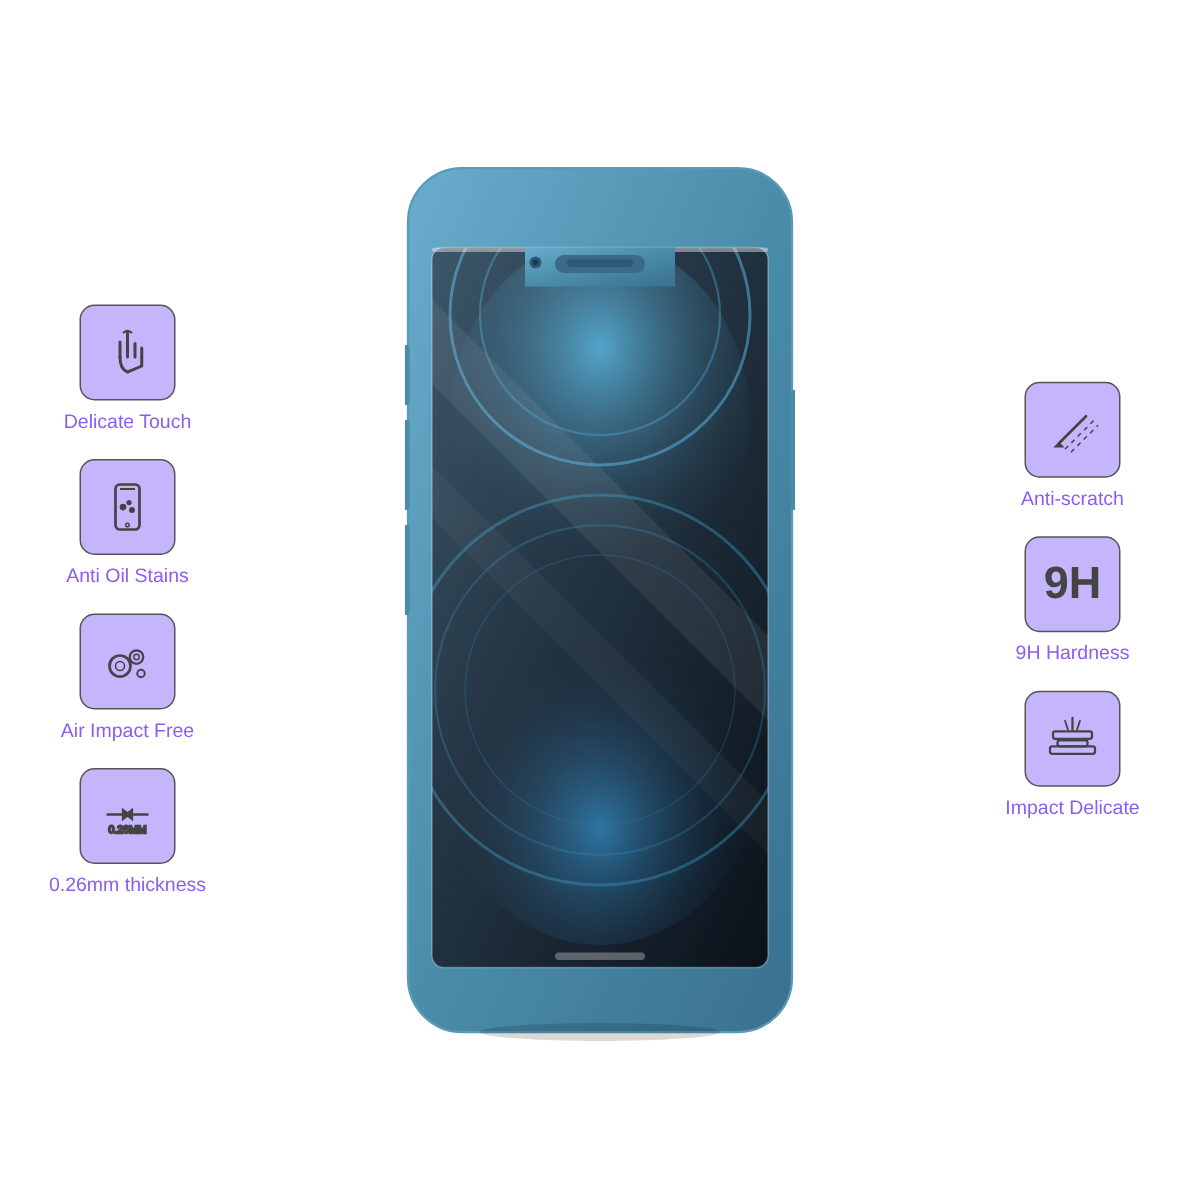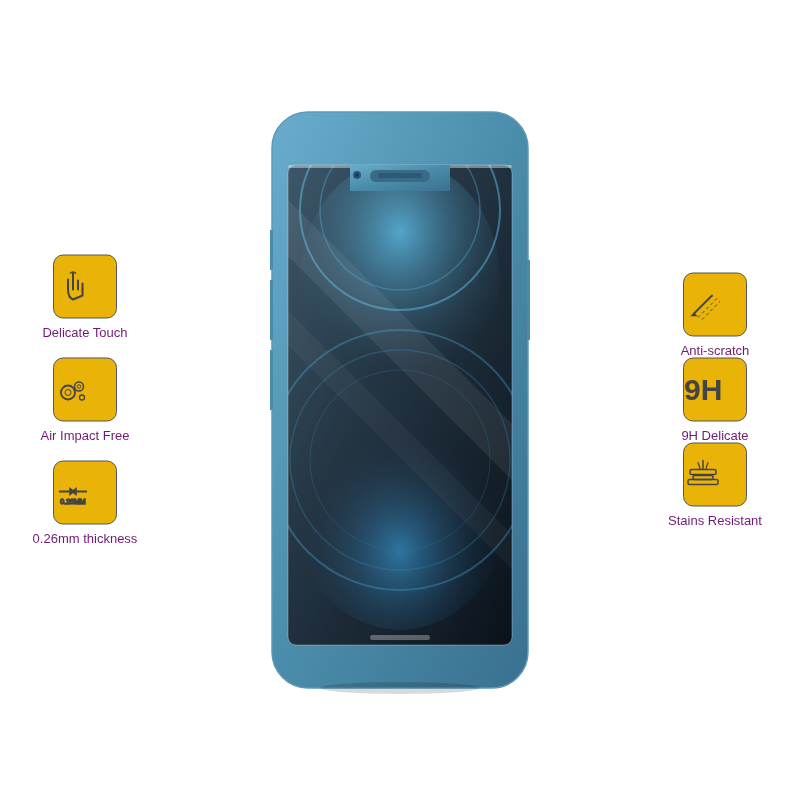--- a/index.html
+++ b/index.html
@@ -53,44 +53,46 @@
     }
 
     
     .features-right {
       position: absolute;
       right: 10px;
       top: 50%;
       transform: translateY(-50%);
       display: flex;
       flex-direction: column;
+      gap: 18px;
       align-items: center;
     }
 
     .feature-item {
       display: flex;
       flex-direction: column;
       align-items: center;
       gap: 6px;
       width: 150px;
     }
 
     .feature-icon-box {
       width: 64px;
       height: 64px;
       border: 1.5px solid #555;
       border-radius: 10px;
       display: flex;
       align-items: center;
-      background: #eab308;
+      justify-content: center;
+      background: #c4b5fd;
     }
 
     .feature-label {
       font-size: 13px;
-      color: #701a75;
+      color: #8b5cf6;
       text-align: center;
       font-weight: 400;
     }
 
     
     svg.icon {
       width: 38px;
       height: 38px;
       stroke: #444;
       fill: none;
@@ -121,20 +123,35 @@
           <path d="M28.5 16 L28.5 22" stroke="#444" stroke-width="2" stroke-linecap="round"></path>
           <path d="M14 22 Q14 30 19 32 Q24 30 28.5 28 L28.5 22" stroke="#444" stroke-width="2" fill="none" stroke-linecap="round" stroke-linejoin="round"></path>
 
           <path d="M16 6 Q19 3 22 6" stroke="#444" stroke-width="1.5" fill="none"></path>
         </svg>
       </div>
       <span class="feature-label">Delicate Touch</span>
     </div>
 
 
+    <div class="feature-item">
+      <div class="feature-icon-box">
+        <svg class="icon" viewBox="0 0 38 38">
+
+          <rect x="11" y="4" width="16" height="30" rx="3" stroke="#444" stroke-width="1.8" fill="none"></rect>
+          <line x1="14" y1="7" x2="24" y2="7" stroke="#444" stroke-width="1.2"></line>
+          <circle cx="19" cy="31" r="1.2" stroke="#444" stroke-width="1"></circle>
+
+          <circle cx="16" cy="19" r="1.5" fill="#444"></circle>
+          <circle cx="20" cy="16" r="1" fill="#444"></circle>
+          <circle cx="22" cy="21" r="1.2" fill="#444"></circle>
+        </svg>
+      </div>
+      <span class="feature-label">Anti Oil Stains</span>
+    </div>
 
     <div class="feature-item">
       <div class="feature-icon-box">
         <svg class="icon" viewBox="0 0 38 38">
           <circle cx="14" cy="22" r="7" stroke="#444" stroke-width="1.8" fill="none"></circle>
           <circle cx="14" cy="22" r="3" stroke="#444" stroke-width="1" fill="none"></circle>
           <circle cx="25" cy="16" r="4.5" stroke="#444" stroke-width="1.5" fill="none"></circle>
           <circle cx="25" cy="16" r="1.8" stroke="#444" stroke-width="1" fill="none"></circle>
           <circle cx="28" cy="27" r="2.5" stroke="#444" stroke-width="1.3" fill="none"></circle>
         </svg>
@@ -250,34 +267,34 @@
       </div>
       <span class="feature-label">Anti-scratch</span>
     </div>
 
 
 
     <div class="feature-item">
       <div class="feature-icon-box">
         <span class="hardness-text">9H</span>
       </div>
-      <span class="feature-label">9H Delicate</span>
+      <span class="feature-label">9H Hardness</span>
     </div>
 
     <div class="feature-item">
       <div class="feature-icon-box">
         <svg class="icon" viewBox="0 0 38 38">
 
           <rect x="6" y="14" width="26" height="5" rx="1.5" stroke="#444" stroke-width="1.5" fill="none"></rect>
           <rect x="9" y="20" width="20" height="4" rx="1.5" stroke="#444" stroke-width="1.5" fill="none"></rect>
           <rect x="4" y="24" width="30" height="5" rx="1.5" stroke="#444" stroke-width="1.5" fill="none"></rect>
 
           <line x1="19" y1="5" x2="19" y2="13" stroke="#444" stroke-width="1.5" stroke-linecap="round"></line>
           <line x1="14" y1="7" x2="16" y2="13" stroke="#444" stroke-width="1.2" stroke-linecap="round"></line>
           <line x1="24" y1="7" x2="22" y2="13" stroke="#444" stroke-width="1.2" stroke-linecap="round"></line>
         </svg>
       </div>
-      <span class="feature-label">Stains Resistant</span>
+      <span class="feature-label">Impact Delicate</span>
     </div>
 
   </div>
 
 </div>
 
 </body></html>

